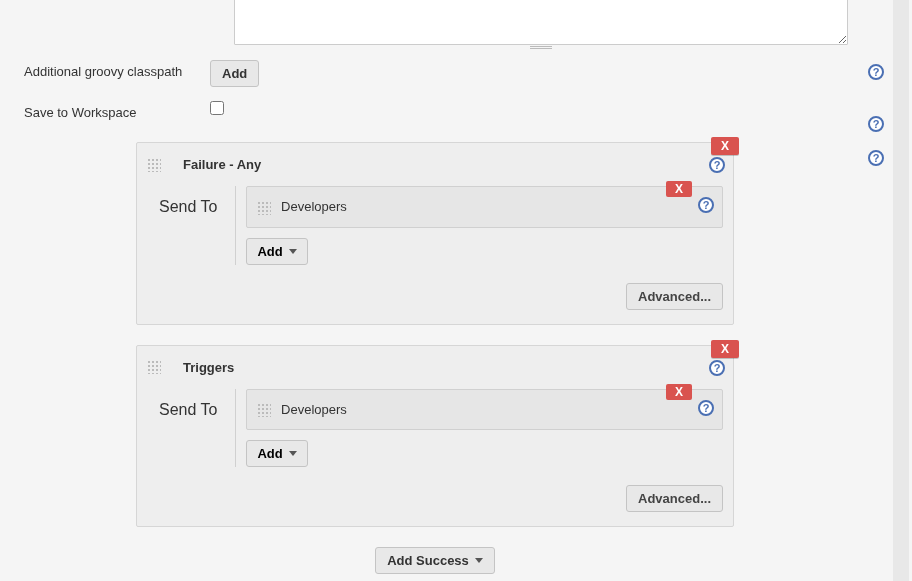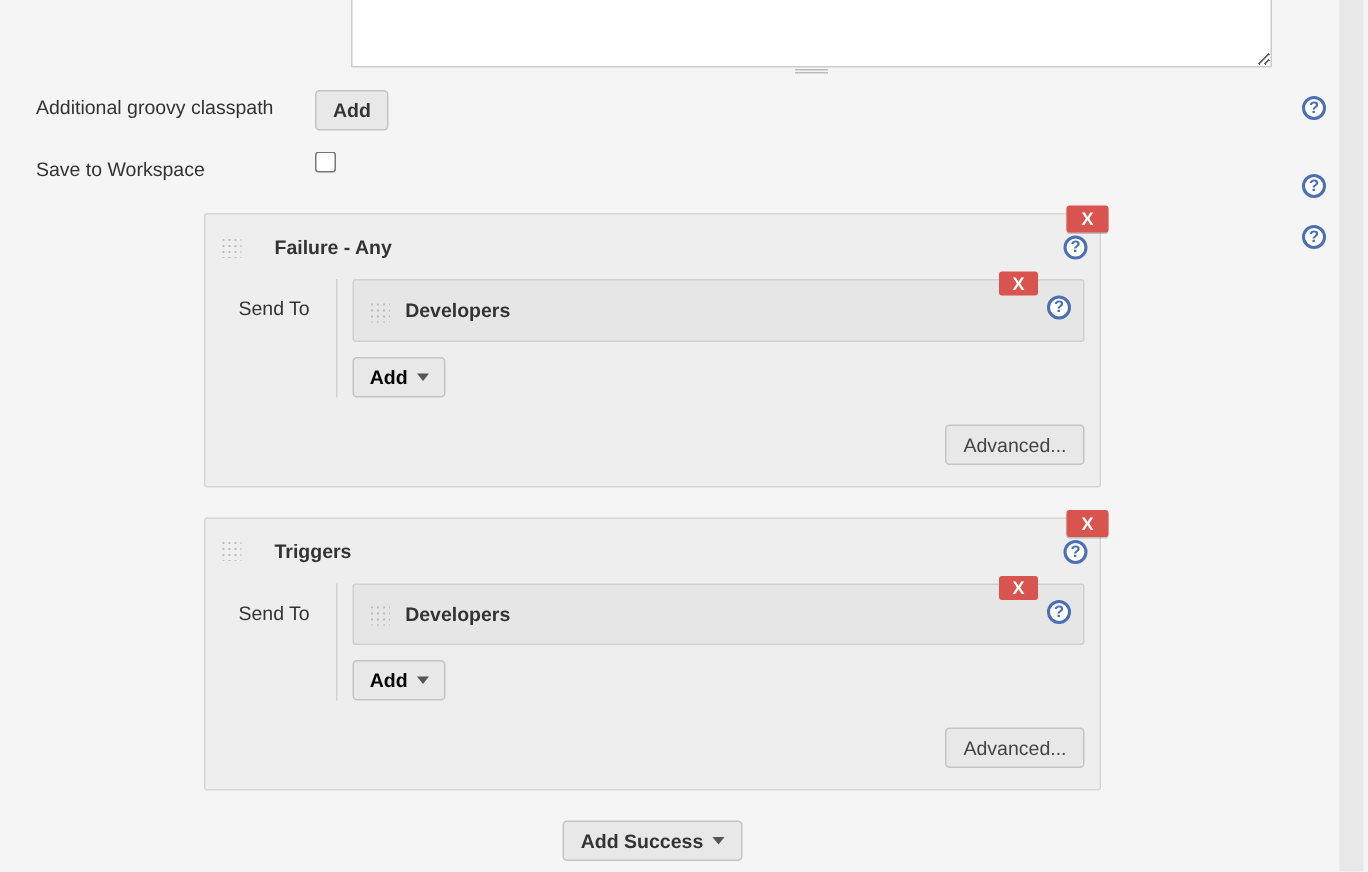--- a/index.html
+++ b/index.html
@@ -78,21 +78,21 @@
     gap:6px;
     padding: 5px 11px;
     background: #e8e8e8;
     border: 1px solid #c4c4c4;
     border-radius:3px;
     font-size:13px;
     color:#333;
     cursor:pointer;
     font-weight:bold;
   }
-  .btn.light { font-weight:normal; color:#444; }
+  .btn.light { font-weight:bold; color:#444; }
   .arrow-down {
     width:0;height:0;
     border-left:4px solid transparent;
     border-right:4px solid transparent;
     border-top:5px solid #555;
   }
   .help-icon {
     width:16px;height:16px;
     border:2px solid #4a6fb3;
     border-radius:50%;
@@ -150,32 +150,32 @@
   .inner-help {
     position:absolute;
     top:14px; right:8px;
   }
   .sendto-row {
     display:flex;
     align-items:flex-start;
     padding:8px 10px 0 22px;
     gap:18px;
   }
-  .sendto-label { font-size:13px; padding-top:12px;}
+  .sendto-label { font-size:16px; padding-top:12px;}
   .recipient-block { flex:1; border-left:1px solid #d0d0d0; padding-left:10px;}
   .recipient-card {
     background:#e6e6e6;
     border:1px solid #d0d0d0;
     border-radius:2px;
     padding:12px 10px;
     position:relative;
     margin-bottom:10px;
   }
   .recipient-card .drag-handle{ display:inline-block; vertical-align:middle; margin-right:6px;}
-  .recipient-name { font-weight:bold; font-size:13px;}
+  .recipient-name { font-weight:normal; font-size:13px;}
   .recipient-x {
     position:absolute;
     top:-6px; right:30px;
     background:#d9534f;color:#fff;
     font-weight:bold;font-size:12px;
     border:none;border-radius:2px;
     padding:1px 9px;cursor:pointer;
   }
   .recipient-help{
     position:absolute;

